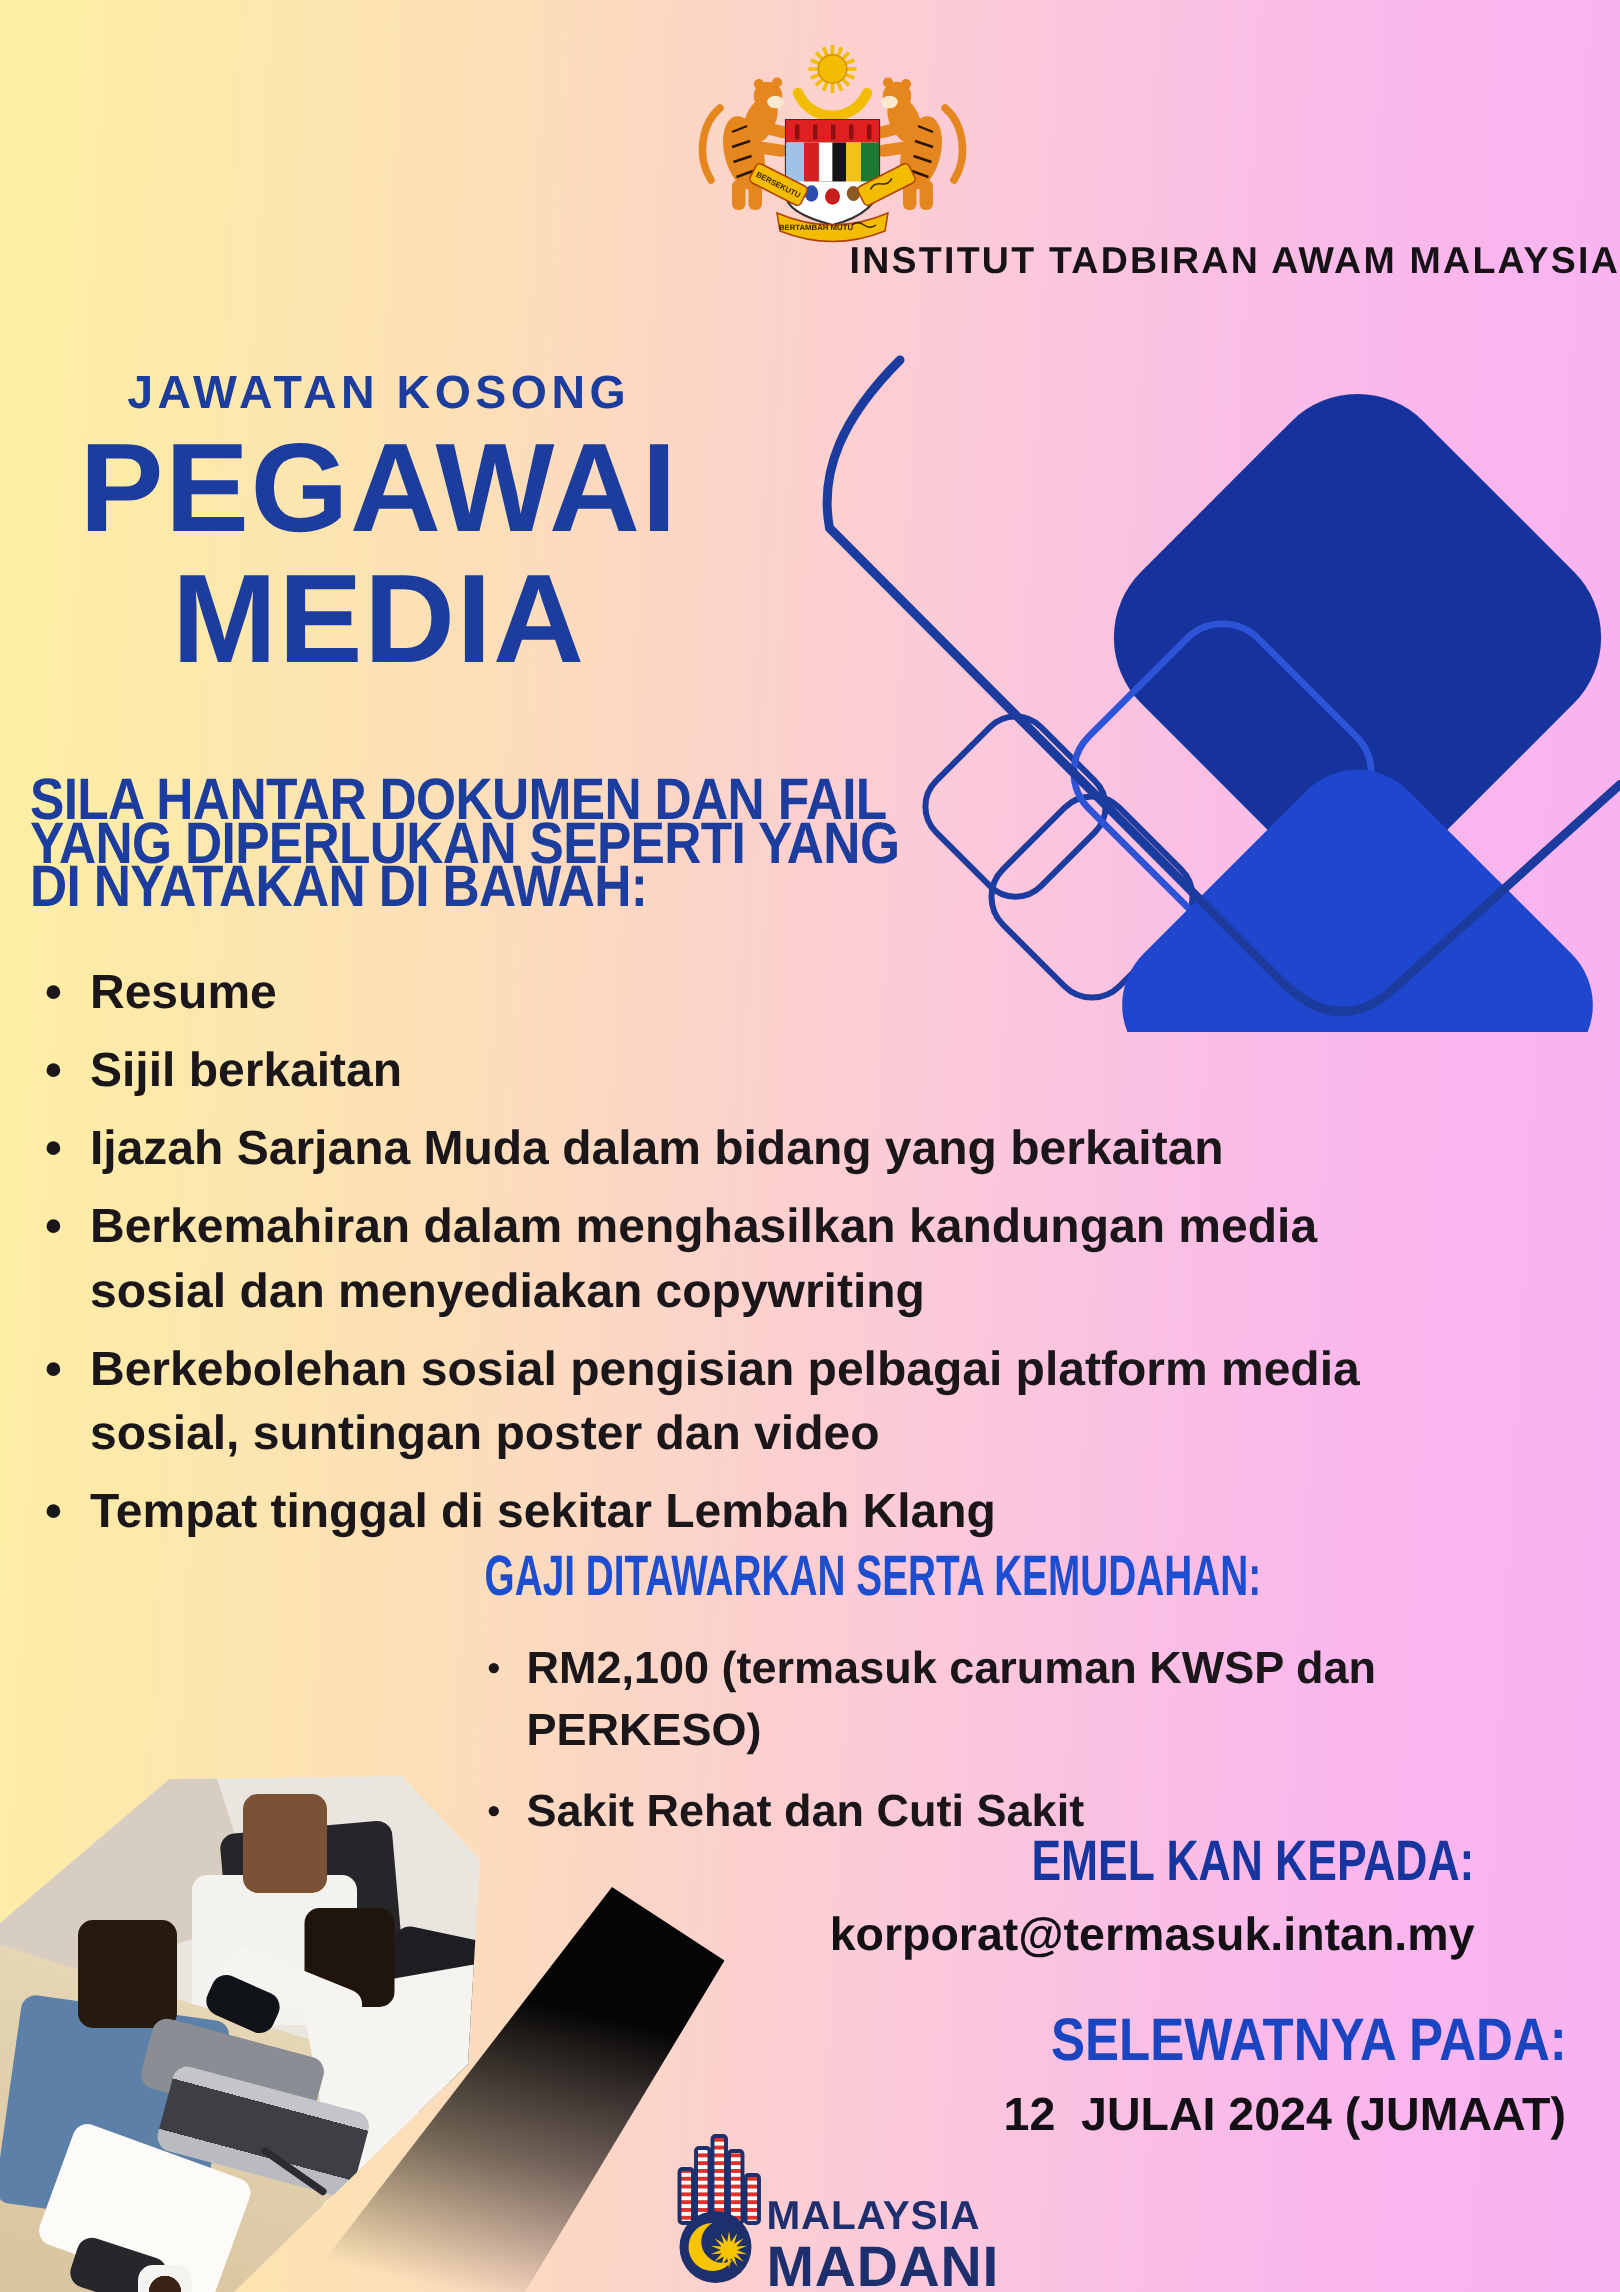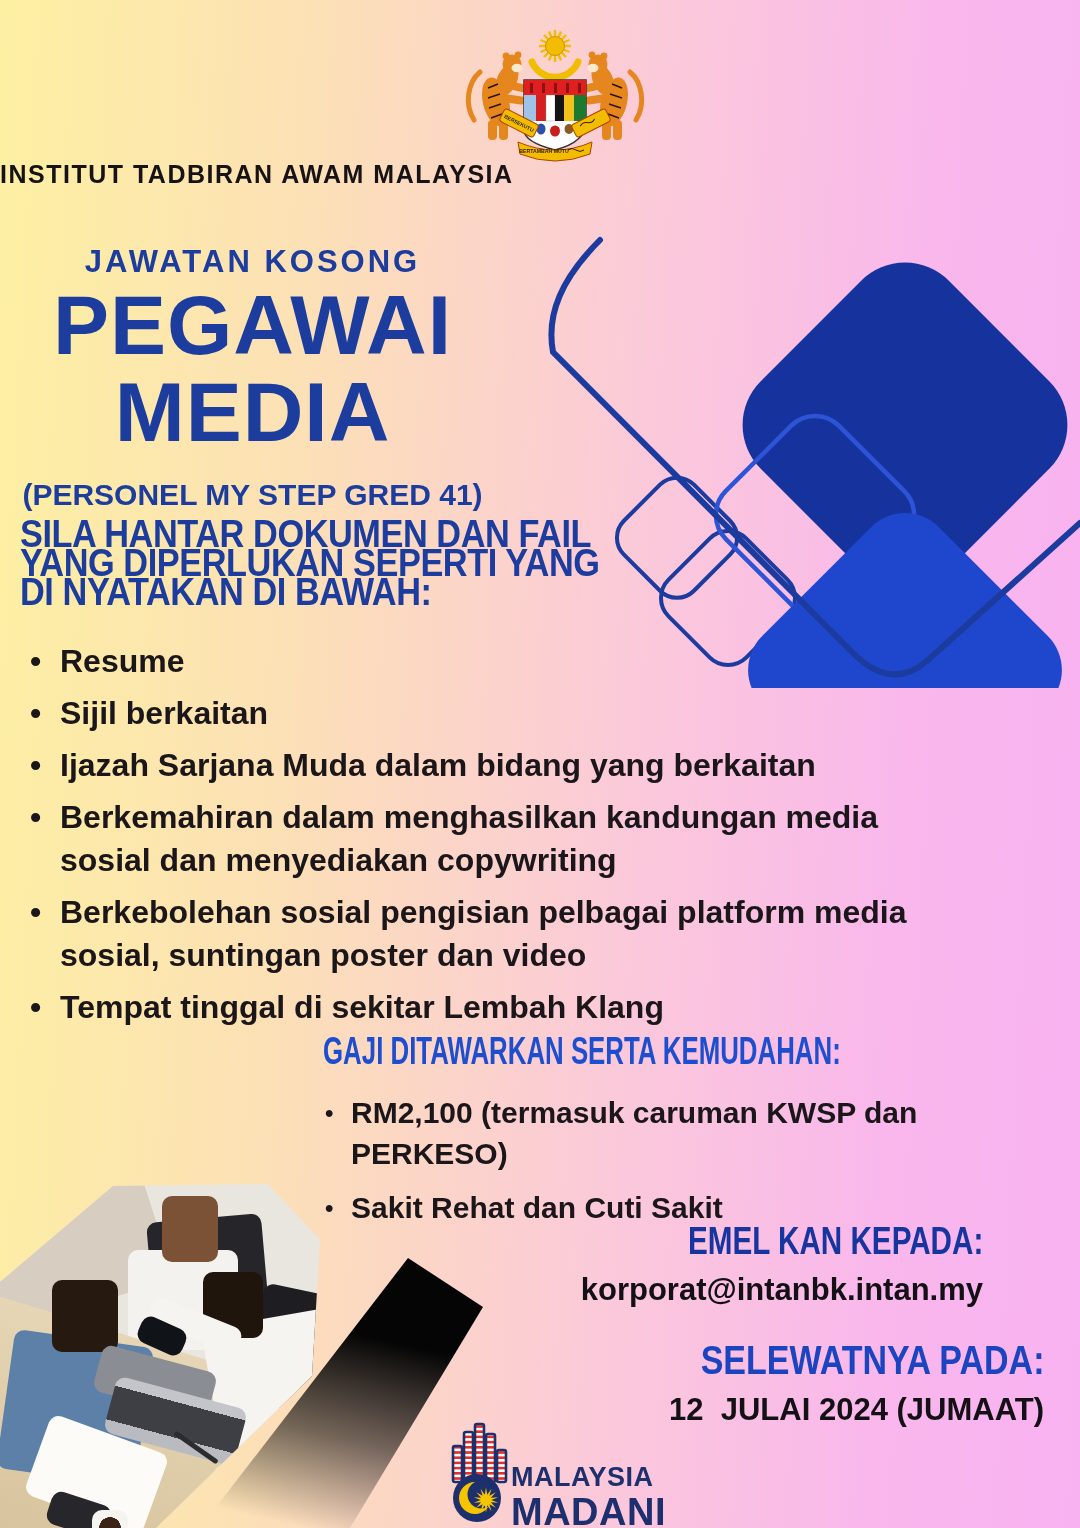--- a/index.html
+++ b/index.html
@@ -3,21 +3,21 @@
 <meta charset="utf-8">
 <style>
   html,body{margin:0;padding:0;background:#777;}
   .canvas{position:relative;width:1080px;height:1528px;overflow:hidden;margin:0 auto;
     font-family:"Liberation Sans",sans-serif;
     background:linear-gradient(93deg,#fdf0a2 0%,#fce0b6 28%,#fbc9da 58%,#f9b7ec 82%,#f8b2f1 100%);}
   .abs{position:absolute;}
   svg{display:block;}
 
   
-  .org-name{left:0;top:160px;width:1080px;text-align:left;font-size:25px;font-weight:800;
+  .org-name{left:0;top:160px;width:1080px;text-align:right;font-size:25px;font-weight:800;
     letter-spacing:1.5px;color:#161216;}
 
   
   .title-block{left:0;top:244px;width:505px;text-align:center;color:#1c3d9e;}
   .vacancy-label{font-size:31px;font-weight:700;letter-spacing:3px;}
   .pos-line{font-size:84px;font-weight:800;letter-spacing:1px;line-height:.99;margin-top:4px;}
   .grade{font-size:30px;font-weight:700;margin-top:24px;letter-spacing:0;}
 
   
   .instruction{left:20px;top:519px;width:700px;color:#1c3d9e;font-size:39px;font-weight:800;
@@ -199,21 +199,20 @@
       <path d="M106,128 q4,-3 8,0 q4,3 8,0" stroke="#3a2000" stroke-width="1" fill="none"></path>
     </g>
   </svg>
 
   <div class="abs org-name">INSTITUT TADBIRAN AWAM MALAYSIA</div>
 
   <div class="abs title-block">
     <div class="vacancy-label">JAWATAN KOSONG</div>
     <div class="pos-line">PEGAWAI</div>
     <div class="pos-line">MEDIA</div>
-    <div class="grade">(PERSONEL MY STEP GRED 41)</div>
   </div>
 
   <div class="abs instruction">
     <div>SILA HANTAR DOKUMEN DAN FAIL</div>
     <div>YANG DIPERLUKAN SEPERTI YANG</div>
     <div>DI NYATAKAN DI BAWAH:</div>
   </div>
 
   <ul class="abs req-list">
     <li>
@@ -271,21 +270,21 @@
     <div class="abs ph-phone-hand"></div>
     <div class="abs ph-paper1"></div>
     <div class="abs ph-paper2"></div>
     <div class="abs ph-pen"></div>
     <div class="abs ph-phone-desk"></div>
     <div class="abs ph-cup"></div>
   </div>
 
   <div class="abs contact">
     <div class="contact-heading">EMEL KAN KEPADA:</div>
-    <div class="contact-email">korporat@intanbk.intan.my</div>
+    <div class="contact-email">korporat@termasuk.intan.my</div>
   </div>
 
   <div class="abs deadline">
     <div class="deadline-heading">SELEWATNYA PADA:</div>
     <div class="deadline-date">12  JULAI 2024 (JUMAAT)</div>
   </div>
 
   <div class="abs madani">
     <svg class="abs madani-icon" width="100" height="105" viewBox="0 0 100 105">
       <defs>

